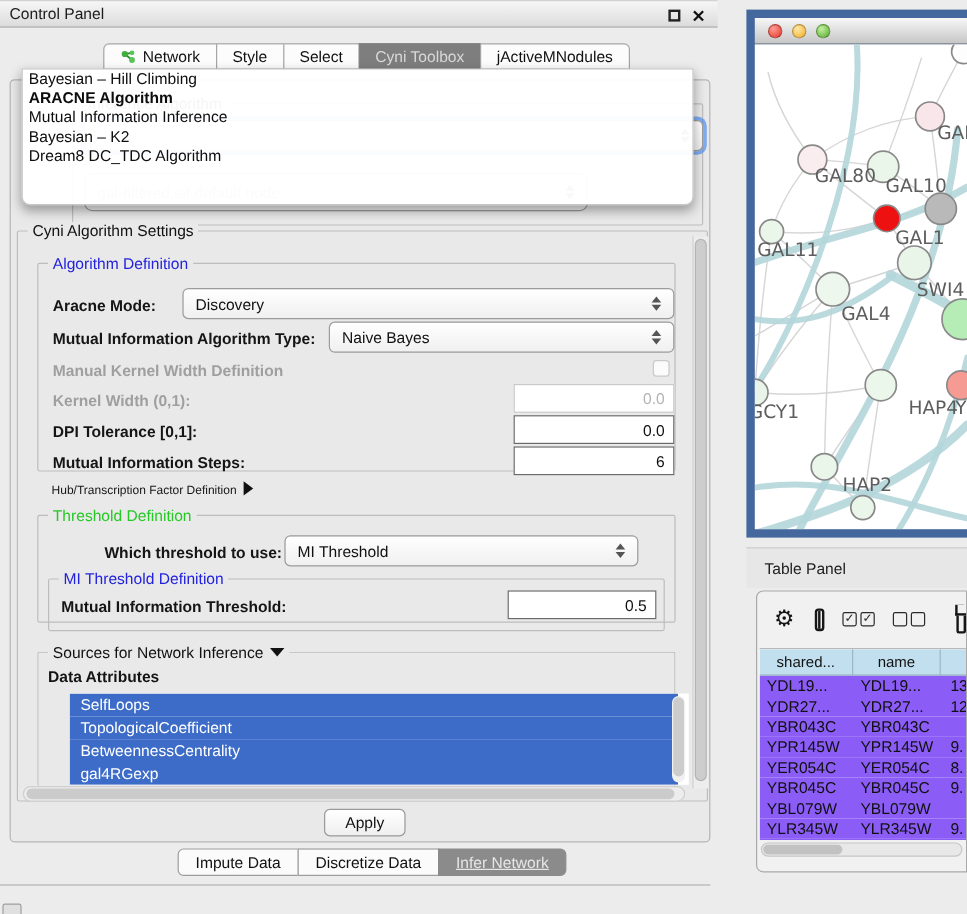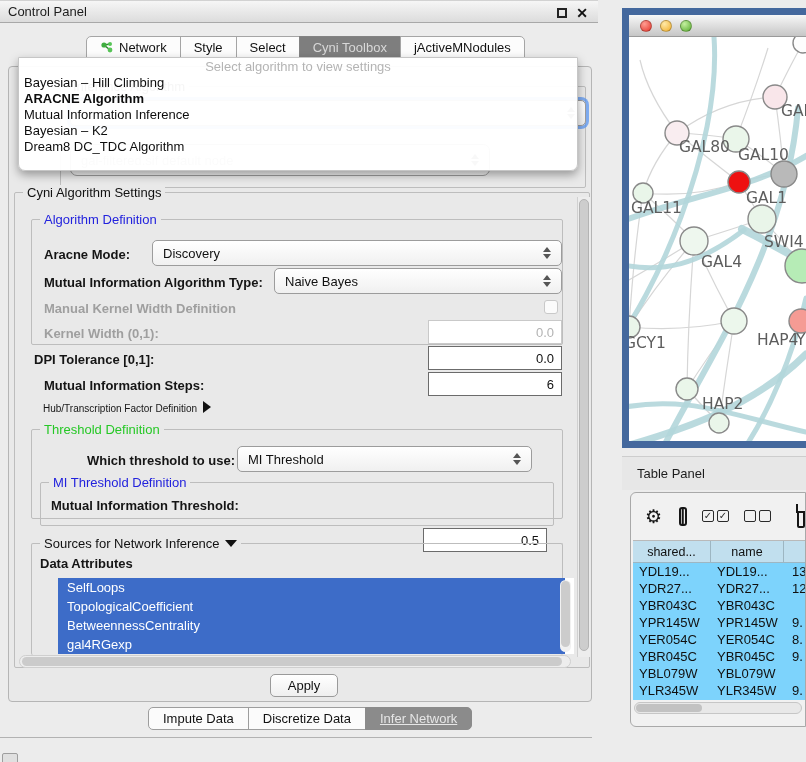--- a/index.html
+++ b/index.html
@@ -108,21 +108,21 @@
   .split-ico::after { content:""; position:absolute; left:50%; top:0; width:2.5px; height:100%; background:#161616; transform:translateX(-50%); }
   .cb-pair { display:flex; gap:3px; margin-left:15px; }
   .cb { width:12px; height:12px; border:1.5px solid #2a2a2a; border-radius:2px; font-size:10px; line-height:10px; text-align:center; color:#2a2a2a; }
   .doc-ico { width:20px; height:24px; border:2px solid #161616; border-radius:2px; margin-left:26px; position:relative; background:#f1f1f1; }
   .doc-ico::after { content:""; position:absolute; right:-2px; top:-2px; width:7px; height:7px; background:#f1f1f1; border-left:2px solid #161616; border-bottom:2px solid #161616; }
 
   .tp-table { position:absolute; left:2px; top:47px; width:172px; height:160px; overflow:hidden; background:#fff; border-top:1px solid #b9b9b9; }
   .thead { display:flex; height:22px; background:#c1dfee; }
   .th { height:22px; line-height:22px; font-size:12.5px; color:#111; text-align:center;
     border-right:1px solid #9db6c2; border-bottom:1px solid #9db6c2; flex:none; }
-  .trow { display:flex; height:17px; background:#7dd3fc; }
+  .trow { display:flex; height:17px; background:#8b5cf6; }
   .td { height:17px; line-height:17px; font-size:13px; color:#101010; padding-left:6px; flex:none; white-space:nowrap; overflow:hidden; }
   .tp-hscroll { position:absolute; left:3px; top:209px; width:168px; height:12px; background:#e8e8e8; border:1px solid #c6c6c6; border-radius:6px; }
   .tp-hthumb { position:absolute; left:1px; top:1px; width:66px; height:8px; background:#c2c2c2; border-radius:4px; }
 </style>
 </head>
 <body>
 
 <div id="root">
 
   <div class="cp-titlebar">
@@ -174,21 +174,21 @@
     <span>gal-filtered.sif default node</span>
     <span class="spin">
         <i class="up"></i>
         <i class="dn"></i>
       </span>
   </div>
 
   <div class="group" style="left:14px; top:192px; width:576px; height:476px; background:#e9e9e9;">
     <span class="gtitle">Cyni Algorithm Settings</span>
 
-    <div class="group" style="left:16px; top:26px; width:532px; height:126px;">
+    <div class="group" style="left:16px; top:26px; width:532px; height:174px;">
       <span class="gtitle blue">Algorithm Definition</span>
 
       <span class="flabel" style="left:12px; top:27px;">Aracne Mode:</span>
       <div class="combo" style="left:120px; top:20px; width:410px; height:26px;">
         <span>Discovery</span>
         <span class="spin">
             <i class="up"></i>
             <i class="dn"></i>
           </span>
       </div>
@@ -203,21 +203,21 @@
       </div>
 
       <span class="flabel dis" style="left:12px; top:81px;">Manual Kernel Width Definition</span>
       <span class="checkbox" style="left:512px; top:80px;"></span>
 
       <span class="flabel dis" style="left:12px; top:106px;">Kernel Width (0,1):</span>
       <div class="tfield dis" style="left:396px; top:100px; width:134px; height:24px;">
         <span>0.0</span>
       </div>
 
-      <span class="flabel" style="left:2px; top:132px;text-align:center;">DPI Tolerance [0,1]:</span>
+      <span class="flabel" style="left:12px; top:132px;text-align:center;">DPI Tolerance [0,1]:</span>
       <div class="tfield" style="left:396px; top:126px; width:134px; height:24px;">
         <span>0.0</span>
       </div>
 
       <span class="flabel" style="left:12px; top:158px;">Mutual Information Steps:</span>
       <div class="tfield" style="left:396px; top:152px; width:134px; height:24px;">
         <span>6</span>
       </div>
     </div>
 
@@ -233,21 +233,21 @@
         <span>MI Threshold</span>
         <span class="spin">
             <i class="up"></i>
             <i class="dn"></i>
           </span>
       </div>
 
       <div class="group" style="left:8px; top:52px; width:514px; height:44px;">
         <span class="gtitle blue">MI Threshold Definition</span>
         <span class="flabel" style="left:10px; top:15px;">Mutual Information Threshold:</span>
-        <div class="tfield" style="left:382px; top:9px; width:124px; height:24px;margin-top:36px;">
+        <div class="tfield" style="left:382px; top:9px; width:124px; height:24px;">
           <span>0.5</span>
         </div>
       </div>
     </div>
 
     <div class="group" style="left:16px; top:350px; width:532px; height:112px; border-bottom:none;">
       <span class="gtitle">
         <span>Sources for Network Inference</span><span class="arrow-d"></span>
       </span>
       <span class="flabel" style="left:8px; top:12px;">Data Attributes</span>
@@ -278,21 +278,20 @@
   <div class="bottom-tabrow" id="bottom-tabrow">
       <div class="btab">Impute Data</div>
       <div class="btab">Discretize Data</div>
       <div class="btab sel">Infer Network</div>
     </div>
 
   <div class="divider"></div>
   <div class="corner-btn"></div>
 
   <div class="popup">
-    <div class="popup-header">Select algorithm to view settings</div>
     <div id="popup-items">
         <div class="popup-item">Bayesian – Hill Climbing</div>
         <div class="popup-item bold">ARACNE Algorithm</div>
         <div class="popup-item">Mutual Information Inference</div>
         <div class="popup-item">Bayesian – K2</div>
         <div class="popup-item">Dream8 DC_TDC Algorithm</div>
       </div>
   </div>
 
   <div class="net-window">

